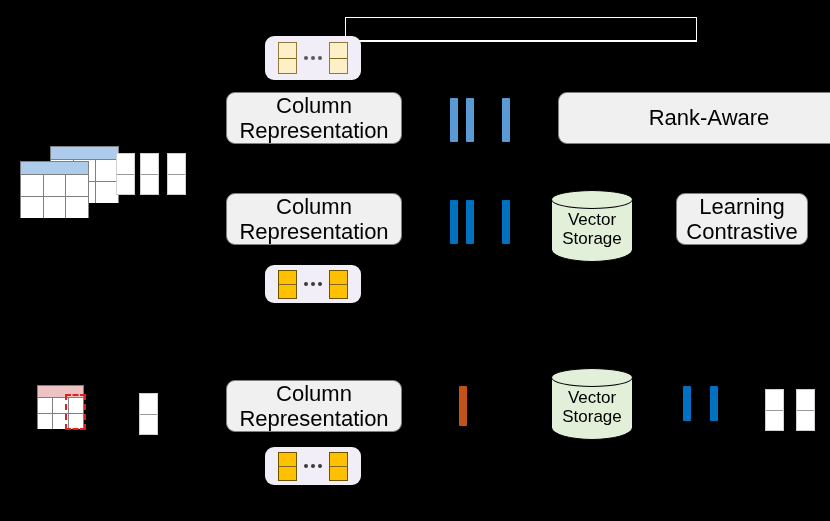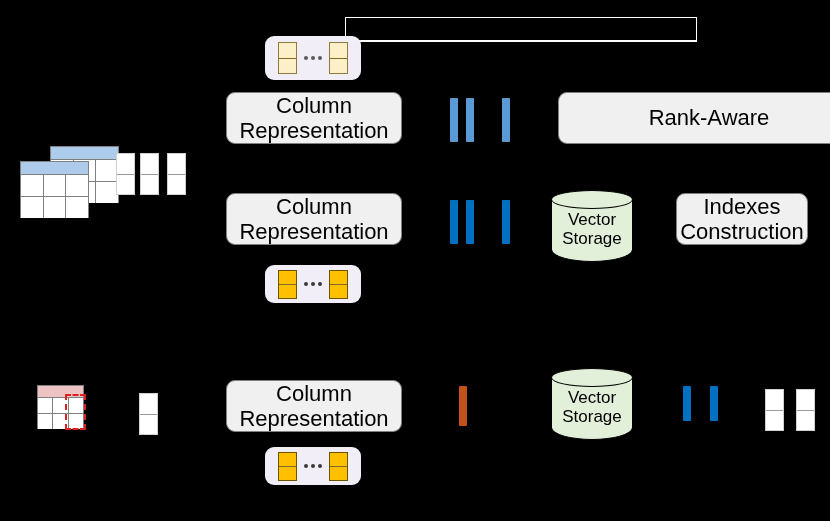--- a/index.html
+++ b/index.html
@@ -186,22 +186,22 @@
   <div class="cyl" style="left:551px;top:190px;">
     <div class="body"></div>
     <div class="top"></div>
     <div class="lbl">
       <span>Vector</span>
       <span>Storage</span>
     </div>
   </div>
 
   <div class="rbox" style="left:676px;top:193px;width:132px;height:52px;">
-    <span>Indexes</span>
-    <span>Construction</span>
+    <span>Learning</span>
+    <span>Contrastive</span>
   </div>
 
   <div class="tokgroup gold" style="left:265px;top:265px;width:96px;height:38px;">
     <div class="tokcell" style="height:29px;">
         <i></i>
         <i></i>
       </div>
     <div class="dots">
         <b></b>
         <b></b>

